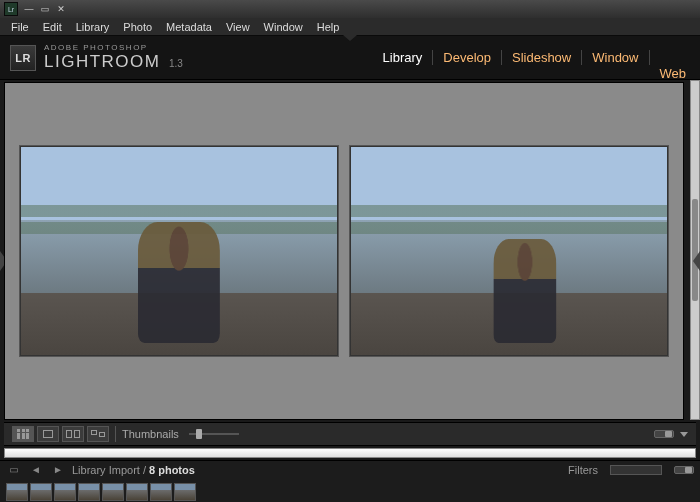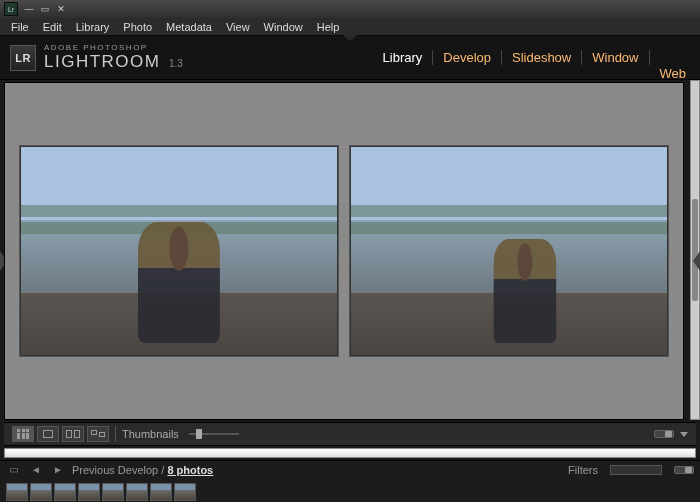--- a/index.html
+++ b/index.html
@@ -70,21 +70,21 @@
 .switch::after { content: ""; position: absolute; right: 1px; top: 0; width: 7px; height: 6px; background: #999; border-radius: 1px; }
 .tool-dd { width: 0; height: 0; border-left: 4px solid transparent; border-right: 4px solid transparent; border-top: 5px solid #999; cursor: pointer; }
 
 
 .scrub { height: 10px; background: linear-gradient(#fff,#e0e0e0); border: 1px solid #888; margin: 2px 4px 0 4px; cursor: pointer; }
 
 
 .film-head { height: 18px; display: flex; align-items: center; padding: 0 6px; gap: 6px; background: #1c1c1c; border-top: 1px solid #000; margin-top: 2px; }
 .nav-ic { width: 16px; height: 12px; display: flex; align-items: center; justify-content: center; color: #888; font-size: 10px; cursor: pointer; }
 .source-text { font-size: 11px; color: #999; }
-.source-text b { color: #ddd; font-weight: 600; text-decoration: underline; }
+.source-text b { color: #ddd; font-weight: 600; }
 .film-right { margin-left: auto; display: flex; align-items: center; gap: 12px; }
 .filters-label { font-size: 11px; color: #999; }
 .filter-strip { width: 52px; height: 10px; background: #333; border: 1px solid #555; }
 
 
 .filmstrip { height: 28px; background: #1c1c1c; display: flex; align-items: center; padding: 2px 6px; gap: 2px; }
 .fthumb { width: 22px; height: 18px; background: linear-gradient(to bottom, #7890a8 0%, #7890a8 40%, #6a6a6a 40%, #4a4338 100%); border: 1px solid #555; cursor: pointer; }
 
 
 .side-handle { position: absolute; top: 50%; width: 0; height: 0; border-top: 10px solid transparent; border-bottom: 10px solid transparent; cursor: pointer; }
@@ -189,21 +189,21 @@
   </div>
 </div>
 
 <div class="scrub"></div>
 
 <div class="film-head">
   <div class="nav-ic">▭</div>
   <div class="nav-ic">◄</div>
   <div class="nav-ic">►</div>
   <div class="source-text">
-    <span>Previous Develop</span> / <b>8 photos</b>
+    <span>Library Import</span> / <b>8 photos</b>
   </div>
   <div class="film-right">
     <div class="filters-label">Filters</div>
     <div class="filter-strip"></div>
     <div class="switch"></div>
   </div>
 </div>
 
 <div class="filmstrip" id="filmstrip">
     <div class="fthumb"></div>

